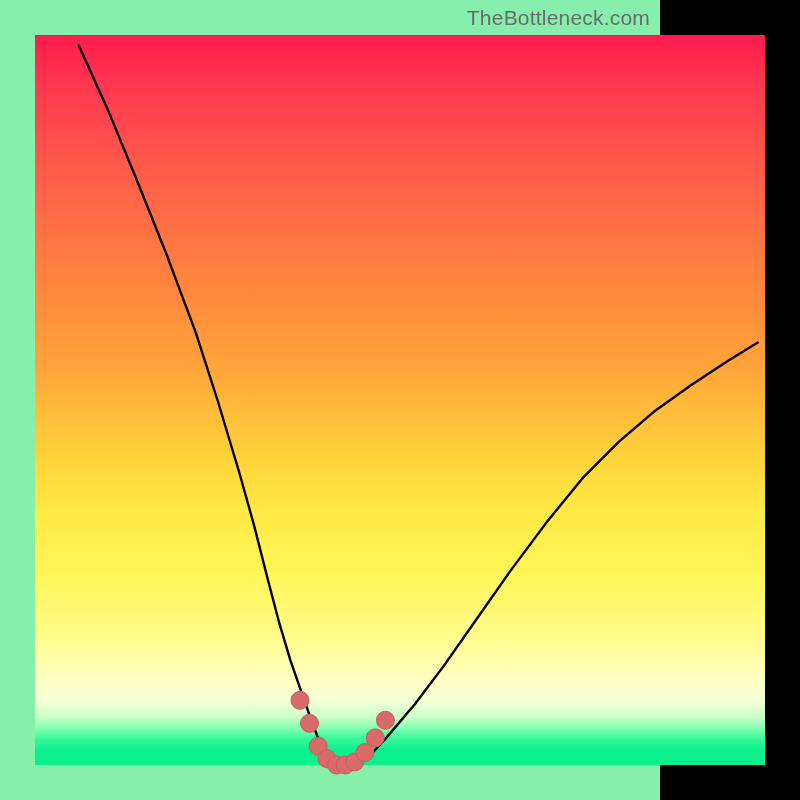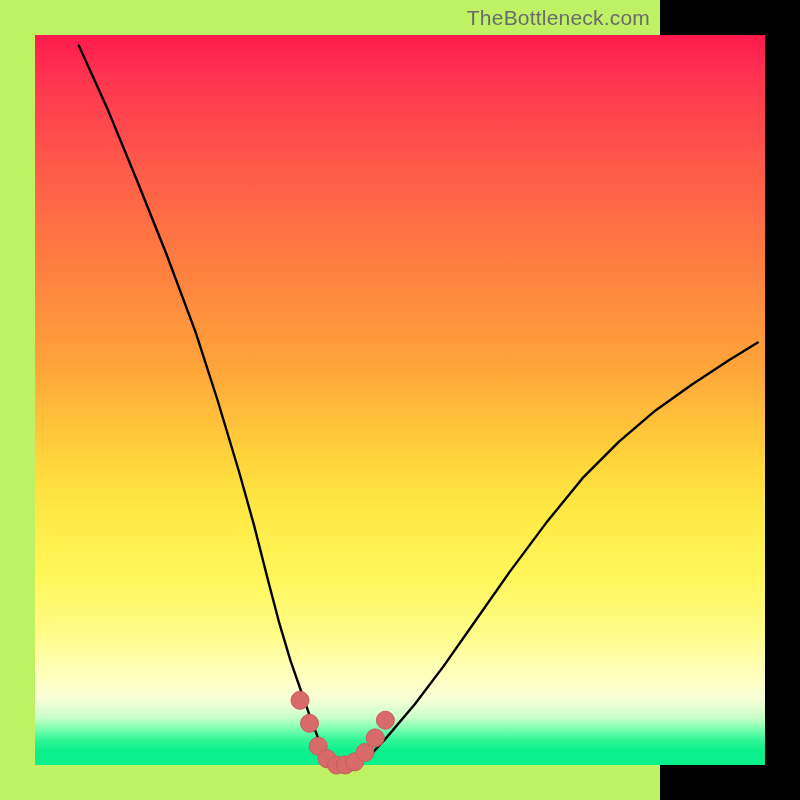--- a/index.html
+++ b/index.html
@@ -10,21 +10,21 @@
     background: #000000;
     overflow: hidden;
     font-family: Arial, Helvetica, sans-serif;
   }
   .frame {
     position: absolute;
     left: 0;
     top: 0;
     width: 660px;
     height: 800px;
-    background: #bef264;
+    background: #86efac;
   }
   .plot {
     position: absolute;
     left: 35px;
     top: 35px;
     width: 730px;
     height: 730px;
     
     background: linear-gradient(
       to bottom,

